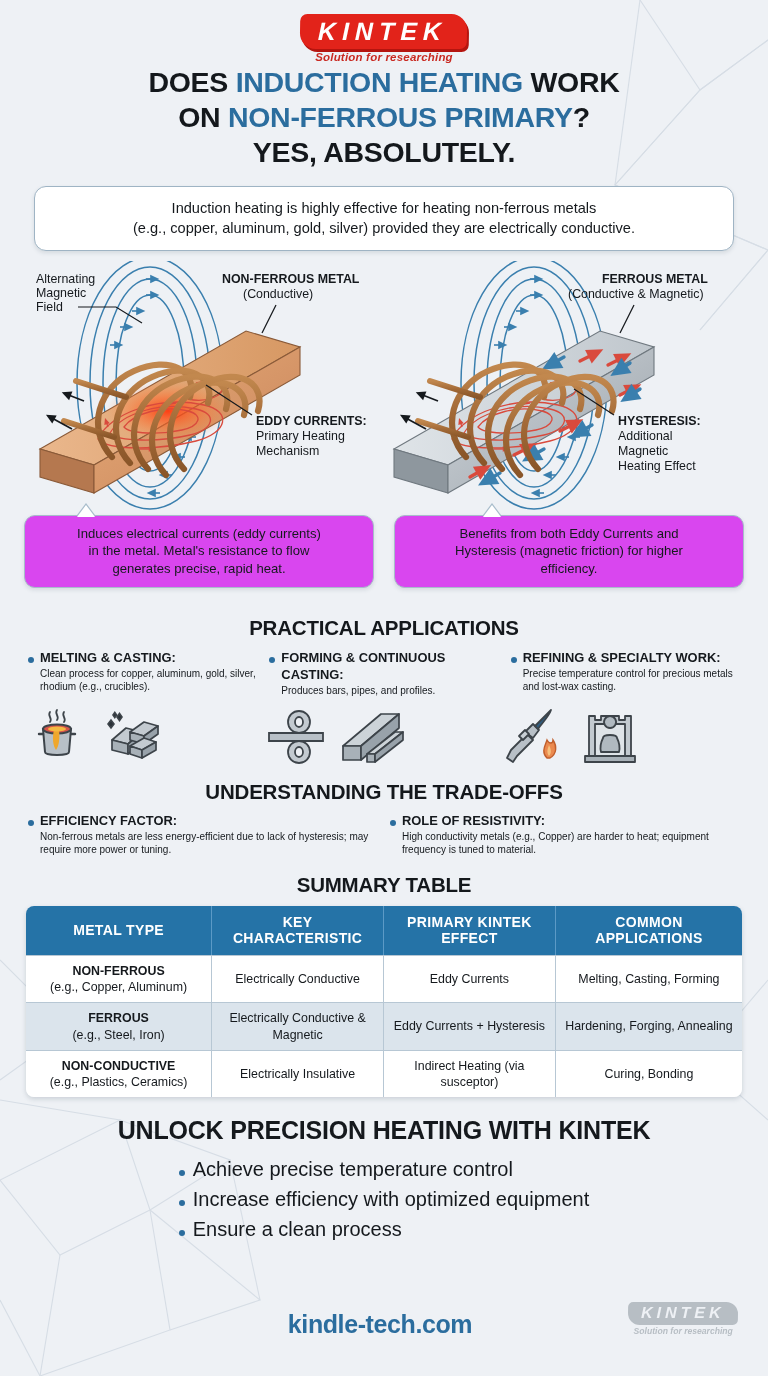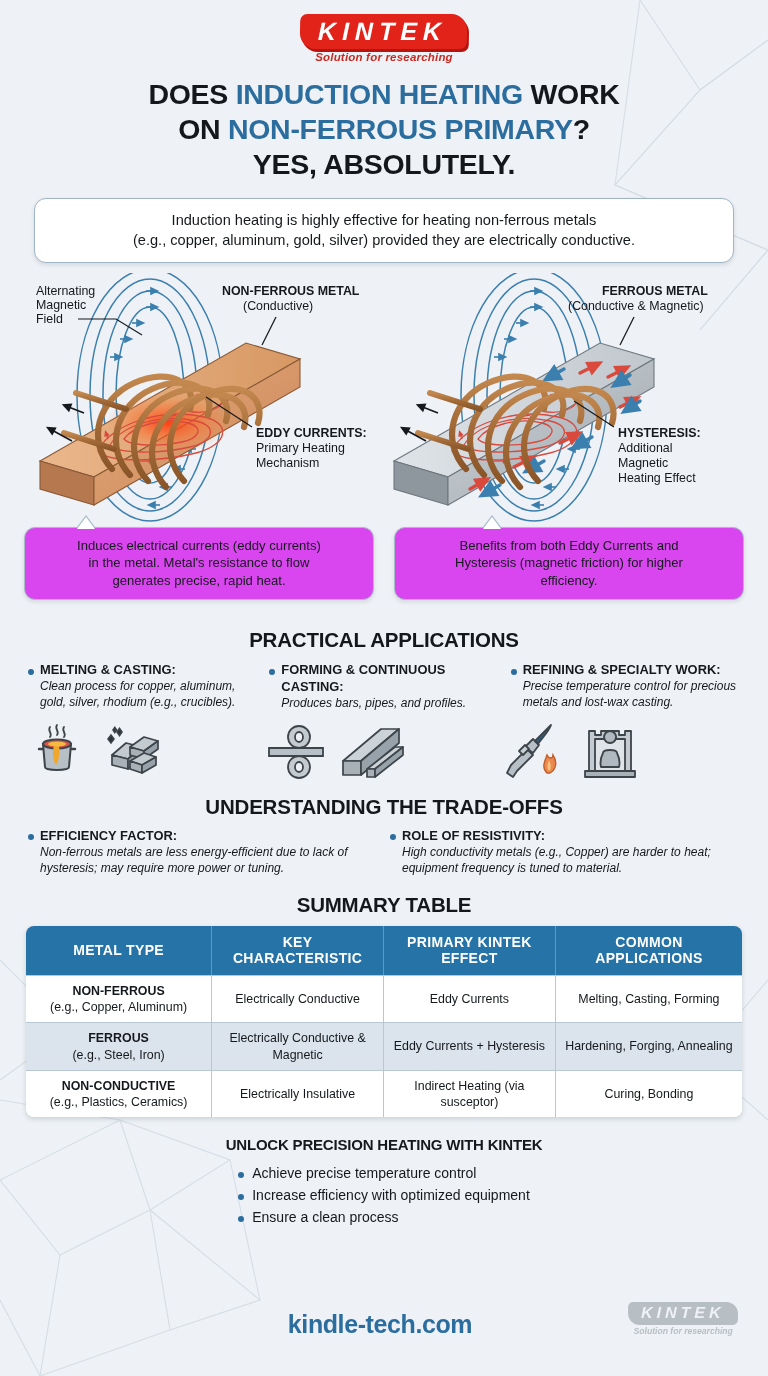--- a/index.html
+++ b/index.html
@@ -27,21 +27,21 @@
     font-family: "Liberation Sans", sans-serif;
     font-weight: 700; font-style: italic; color: #fff;
     font-size: 25px; letter-spacing: 6px; line-height: 1.05;
   }
   .logo-tag {
     margin-top: 2px; color: #c92a22; font-style: italic; font-weight: 700;
     font-size: 11.5px; letter-spacing: .2px;
   }
 
   
-  .headline { text-align: center; margin-top: 14px; padding: 0 34px; }
+  .headline { text-align: center; margin-top: 2px; padding: 0 34px; }
   .headline .l {
     font-size: 28.5px; font-weight: 700; line-height: 1.22;
     letter-spacing: -0.3px; color: #14181c;
   }
   .accent { color: #2b6d9e; }
 
   
   .leadbox {
     margin: 16px 34px 0; background: #fff;
     border: 1.4px solid #9fb4c4; border-radius: 12px;
@@ -83,21 +83,21 @@
 
   
   .cols { display: flex; padding: 0 28px; gap: 12px; }
   .col { flex: 1; }
   .bitem { display: flex; gap: 6px; }
   .dot {
     flex: 0 0 auto; width: 6px; height: 6px; border-radius: 50%;
     background: #2b6d9e; margin-top: 6.5px;
   }
   .bterm { font-size: 12.9px; font-weight: 700; line-height: 1.3; }
-  .bdesc { font-size: 12px; line-height: 1.33; font-style: italic; }
+  .bdesc { font-size: 10px; line-height: 1.33; }
 
   .iconrow { display: flex; padding: 0 28px; margin-top: 7px; }
   .iconcell { flex: 1; display: flex; align-items: flex-end; gap: 10px; }
   .iconcell.c2 { justify-content: flex-start; }
 
   
   .tablewrap { margin: 9px 26px 0; }
   table { width: 100%; border-collapse: separate; border-spacing: 0;
           border-radius: 8px; overflow: hidden;
           box-shadow: 0 2px 5px rgba(40,60,80,.18); }
@@ -112,25 +112,25 @@
     border-right: 1px solid #b7c7d4; border-top: 1px solid #b7c7d4;
     background: #fff;
   }
   tbody td:last-child { border-right: none; }
   tbody tr.alt td { background: #dbe4ec; }
   tbody td .t1 { font-weight: 700; }
   tbody td .t2 { font-weight: 400; }
 
   
   .cta { text-align: center; margin-top: 19px; }
-  .cta h2 { font-size: 15px; font-weight: 700; letter-spacing: -0.2px; }
+  .cta h2 { font-size: 25px; font-weight: 700; letter-spacing: -0.2px; }
   .ctalist { margin: 8px 0 0; display: inline-block; text-align: left; }
   .ctaitem { display: flex; gap: 8px; align-items: baseline; margin-top: 3px; }
   .ctaitem .dot { margin-top: 7px; }
-  .ctaitem span.txt { font-size: 14px; line-height: 1.35; }
+  .ctaitem span.txt { font-size: 20px; line-height: 1.35; }
 
   
   .footer { position: absolute; left: 0; right: 8px; bottom: 16px; height: 58px; }
   .site {
     position: absolute; left: 0; right: 0; top: 8px; text-align: center;
     font-size: 25px; font-weight: 700; color: #2b6d9e; letter-spacing: -.4px;
   }
   .flogo { position: absolute; right: 22px; top: 0; text-align: center; opacity: .65; }
   .flogo .badge {
     display: inline-block; background: #9aa3aa; border-radius: 5px 12px 5px 12px;

